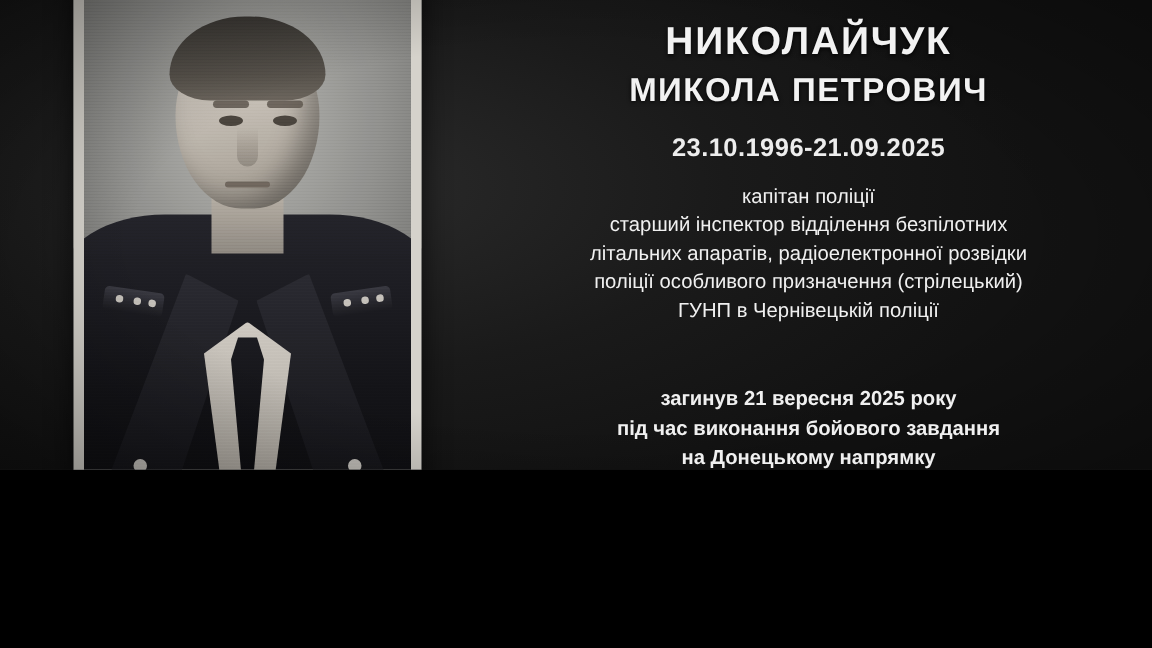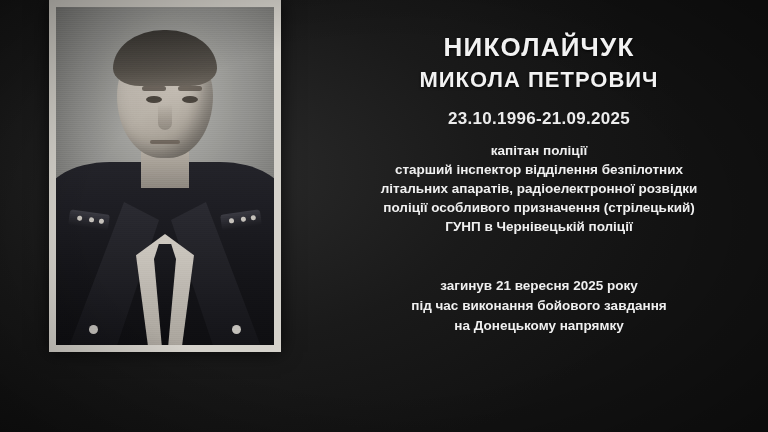--- a/index.html
+++ b/index.html
@@ -9,27 +9,27 @@
   }
   body {
     width: 768px;
     height: 432px;
     overflow: hidden;
     font-family: "Liberation Sans", sans-serif;
   }
   .memorial {
     position: relative;
     width: 768px;
-    height: 432px;
+    height: 313px;
     background: #1b1b1b;
     background-image:
       radial-gradient(ellipse 60% 70% at 30% 40%, #2a2a2a 0%, #1a1a1a 55%, #121212 100%);
     overflow: hidden;
     display: flex;
-    align-items: flex-start;
+    align-items: center;
   }
   
   .memorial::after {
     content: "";
     position: absolute;
     inset: 0;
     pointer-events: none;
     background:
       radial-gradient(ellipse 85% 90% at 50% 50%, rgba(0,0,0,0) 45%, rgba(0,0,0,0.55) 100%);
   }
@@ -245,21 +245,21 @@
   .dates {
     margin-top: 16px;
     font-size: 17px;
     font-weight: bold;
     color: #ededed;
     letter-spacing: .3px;
   }
   .rank-block {
     margin-top: 12px;
     font-size: 13.5px;
-    font-weight: bold;
+    font-weight: normal;
     line-height: 1.42;
     color: #f0f0f0;
     max-width: 400px;
   }
   .rank-block div { white-space: nowrap; }
   .death-block {
     margin-top: 40px;
     font-size: 13.5px;
     font-weight: bold;
     line-height: 1.45;

